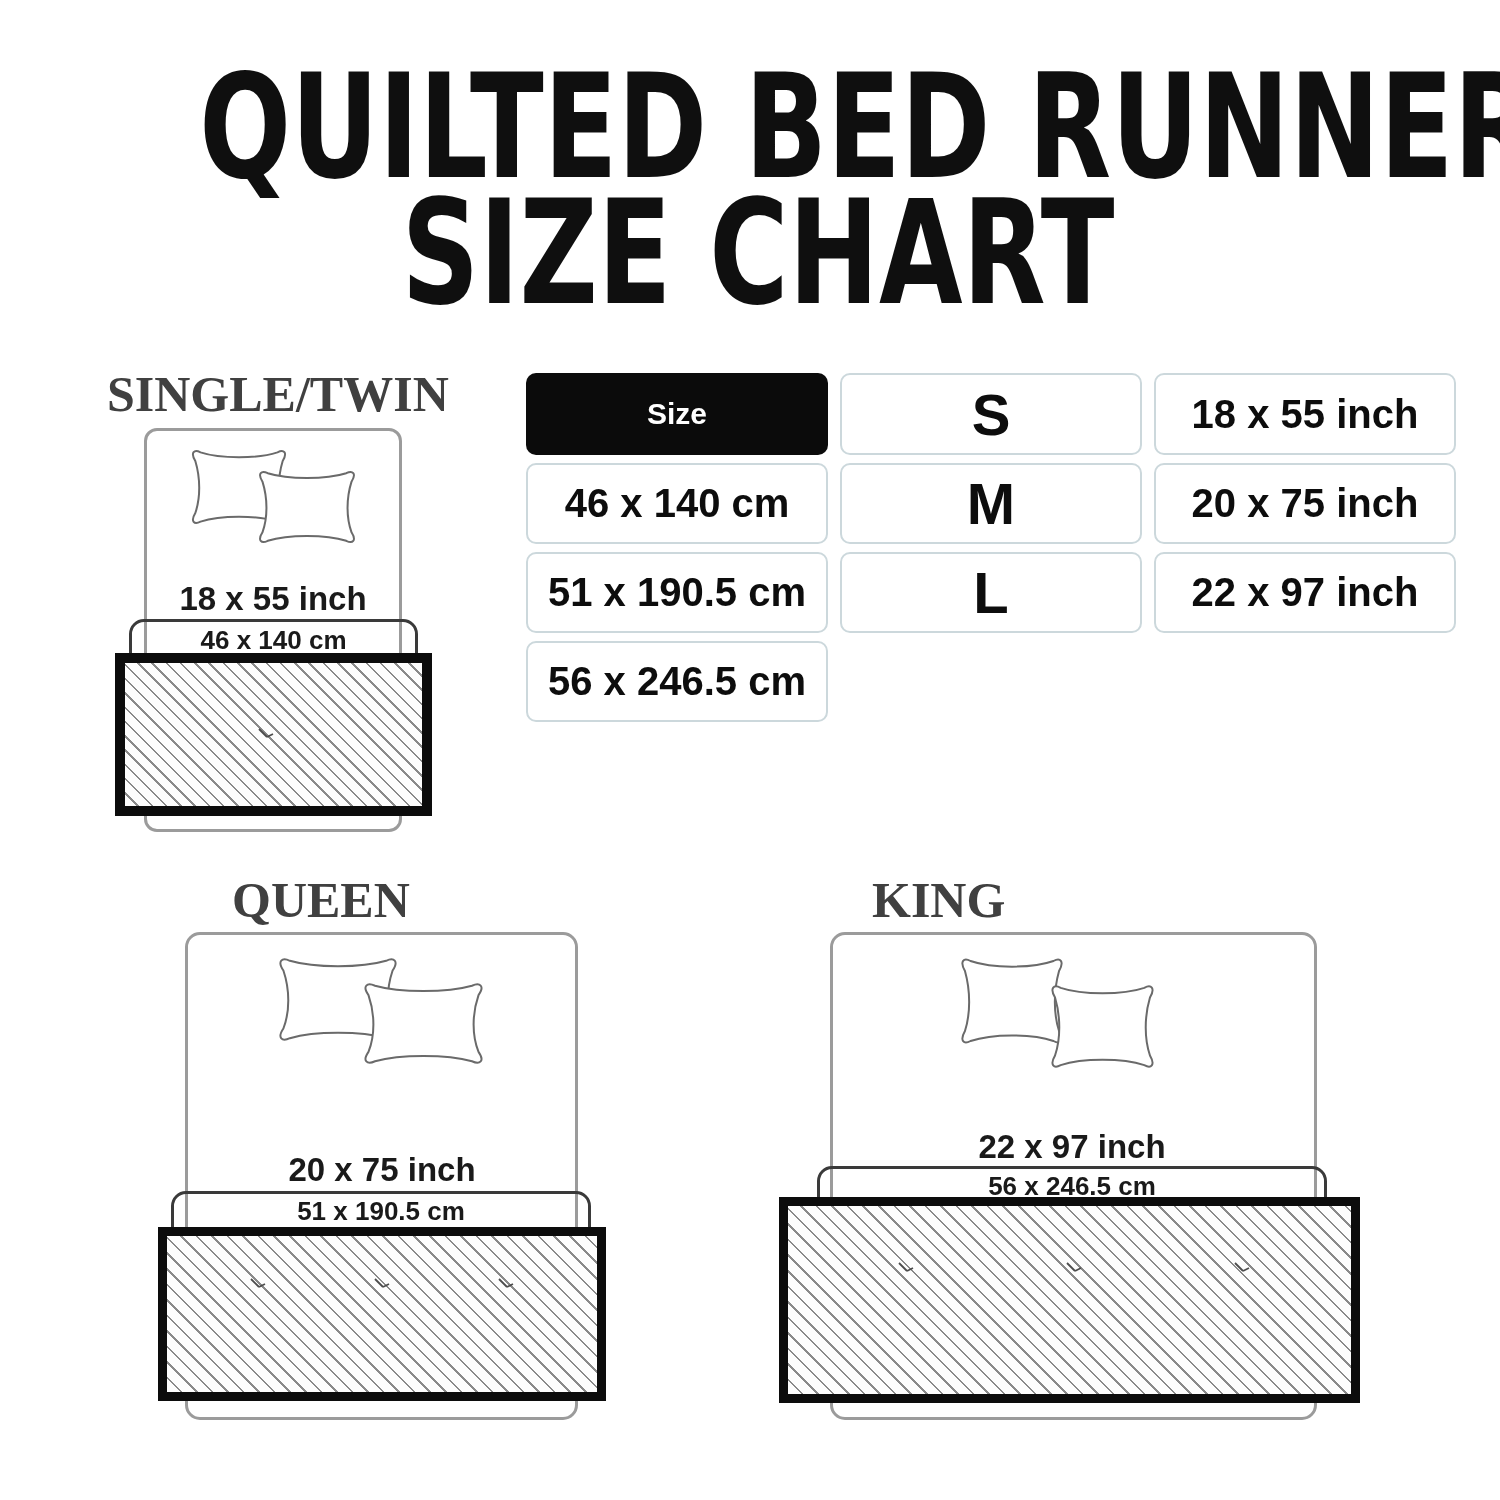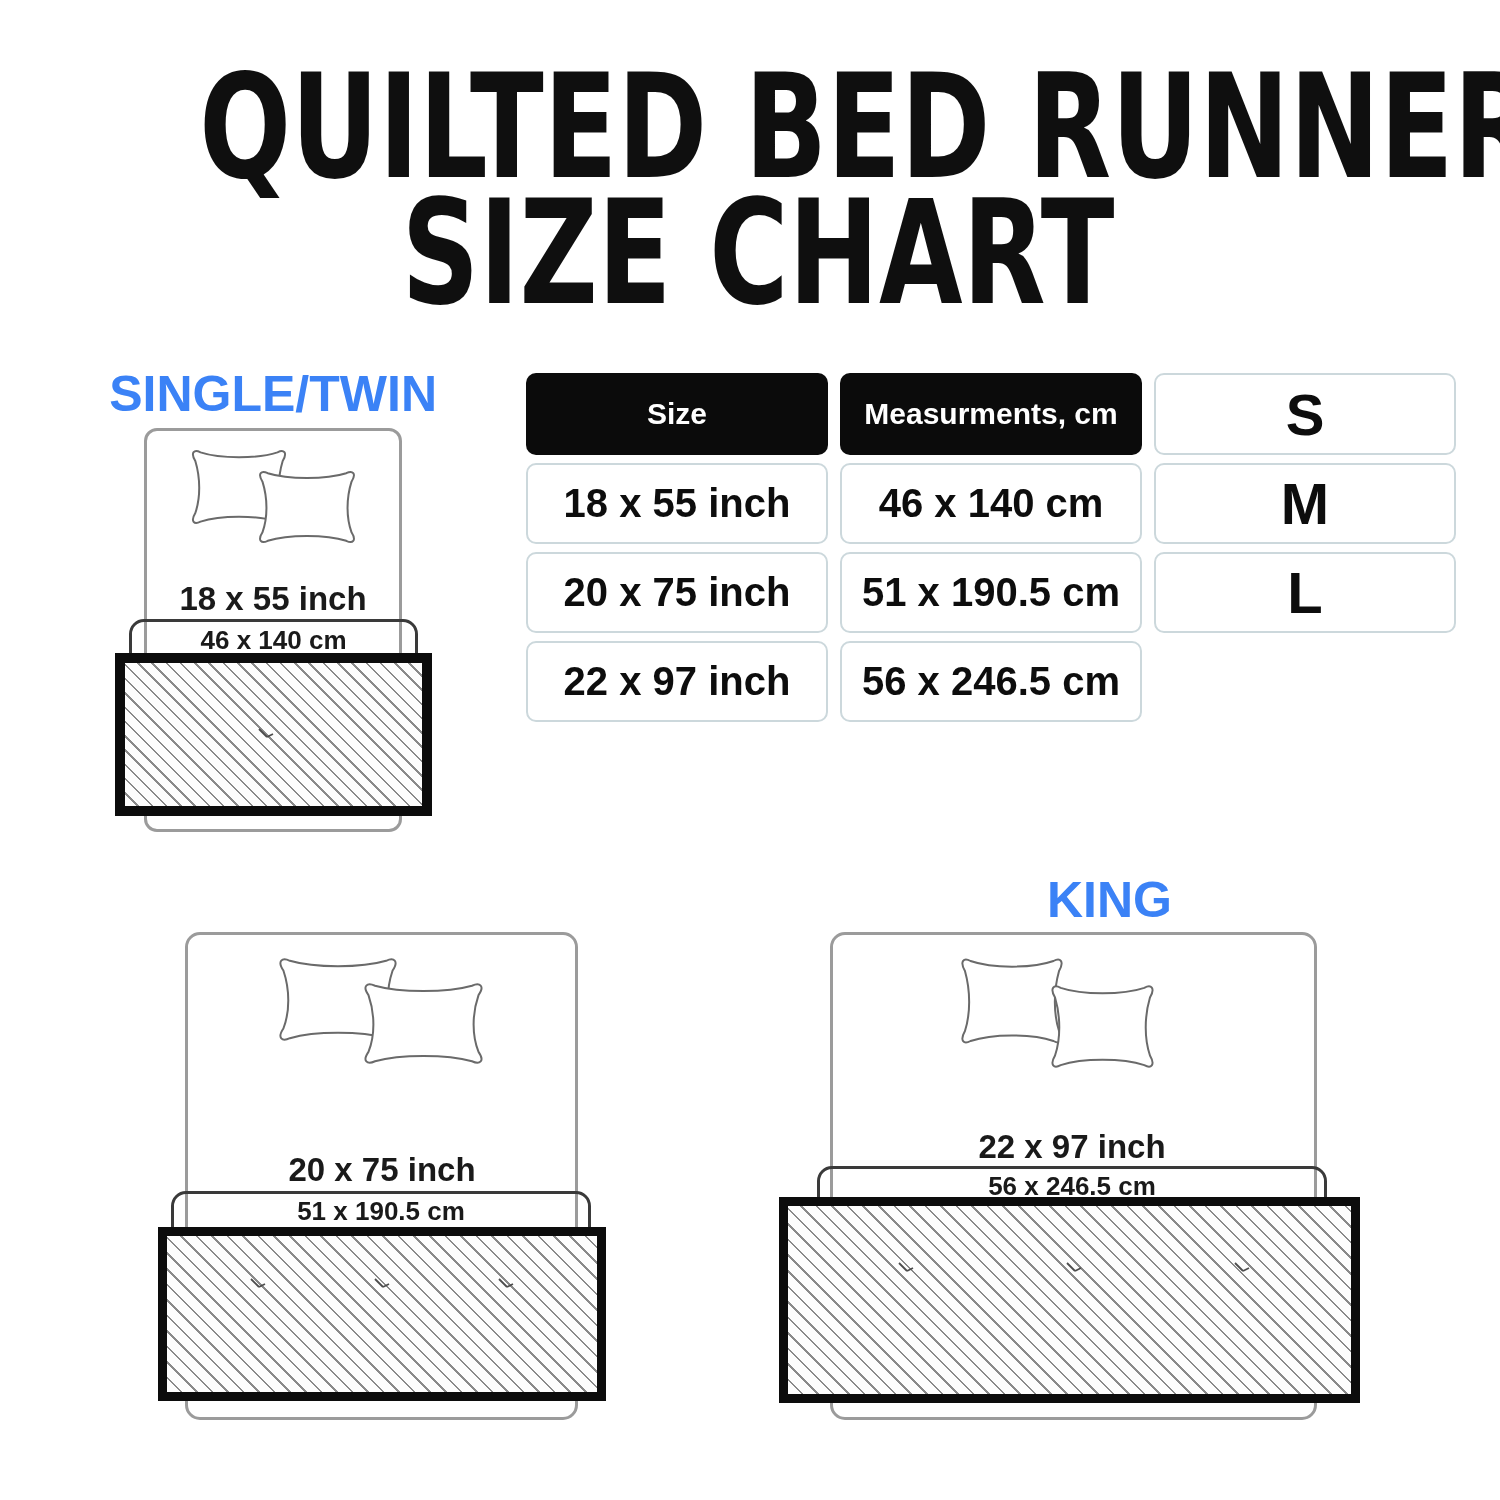--- a/index.html
+++ b/index.html
@@ -18,21 +18,21 @@
               display:grid;grid-template-columns:302px 302px 302px;
               grid-template-rows:82px 81px 81px 81px;column-gap:12px;row-gap:8px;}
   .th{background:#0b0b0b;border-radius:10px;color:#ffffff;font-weight:bold;font-size:30px;
       display:flex;align-items:center;justify-content:center;}
   .td{background:#ffffff;border:2px solid #ccd8dc;border-radius:10px;font-weight:bold;
       display:flex;align-items:center;justify-content:center;color:#0d0d0d;}
   .td.size{font-size:58px;}
   .td.meas{font-size:40px;}
 
   
-  .dg-label{font-weight:bold;font-size:50px;line-height:52px;text-align:right;color:#3b82f6;white-space:nowrap;}
+  .dg-label{font-weight:bold;font-size:50px;line-height:52px;text-align:left;color:#404040;white-space:nowrap;font-family:Liberation Serif, serif;}
   .bed{border:3px solid #9b9b9b;border-radius:15px;background:transparent;}
   .pillow{overflow:visible;}
   .inch-label{font-weight:bold;font-size:33px;line-height:38px;text-align:center;color:#1a1a1a;white-space:nowrap;}
   .cm-label{font-weight:bold;font-size:26px;line-height:30px;text-align:center;color:#1a1a1a;white-space:nowrap;}
   .outline{border:3px solid #3a3a3a;border-radius:15px;background:transparent;}
   .runner{background-color:#ffffff;
           background-image:repeating-linear-gradient(45deg,#fdfdfd 0px,#fdfdfd 8.3px,#8a8a8a 8.3px,#8a8a8a 10.1px);
           border:10px solid #0c0c0c;}
   .runner.qk{border-width:9px;
           background-image:repeating-linear-gradient(45deg,#fdfdfd 0px,#fdfdfd 9.2px,#8a8a8a 9.2px,#8a8a8a 11px);}
@@ -73,21 +73,20 @@
 
 <div class="page">
 
   <div class="title">
     <div>QUILTED BED RUNNER</div>
     <div>SIZE CHART</div>
   </div>
 
   <div class="size-table">
     <div class="th">Size</div>
-    <div class="th">Measurments, cm</div>
 
     <div class="td size">S</div>
     <div class="td meas">18 x 55 inch</div>
     <div class="td meas">46 x 140 cm</div>
 
     <div class="td size">M</div>
     <div class="td meas">20 x 75 inch</div>
     <div class="td meas">51 x 190.5 cm</div>
 
     <div class="td size">L</div>
@@ -104,20 +103,21 @@
     <path d="M8,12 C3,4 7,1 13,4 C32,10 68,10 87,4 C93,1 97,4 92,12 C87,28 87,46 92,60 C97,68 93,71 87,68 C68,62 32,62 13,68 C7,71 3,68 8,60 C13,46 13,28 8,12 Z" fill="#ffffff" stroke="#6a6a6a" stroke-width="2" vector-effect="non-scaling-stroke"></path>
   </svg>
   <div class="abs inch-label st-inch">18 x 55 inch</div>
   <div class="abs outline st-outline"></div>
   <div class="abs cm-label st-cm">46 x 140 cm</div>
   <div class="abs runner st-runner"></div>
   <svg class="mark" style="left:250px;top:728px;" viewBox="0 0 16 12">
     <path d="M1,1 L9,9 M9,9 L15,6" fill="none" stroke="#4d4d4d" stroke-width="1.8"></path>
   </svg>
 
+  <div class="abs dg-label q-label">QUEEN</div>
   <div class="abs bed q-bed"></div>
   <svg class="abs pillow q-p1" viewBox="0 0 100 72" preserveAspectRatio="none">
     <path d="M8,12 C3,4 7,1 13,4 C32,10 68,10 87,4 C93,1 97,4 92,12 C87,28 87,46 92,60 C97,68 93,71 87,68 C68,62 32,62 13,68 C7,71 3,68 8,60 C13,46 13,28 8,12 Z" fill="#ffffff" stroke="#6a6a6a" stroke-width="2" vector-effect="non-scaling-stroke"></path>
   </svg>
   <svg class="abs pillow q-p2" viewBox="0 0 100 72" preserveAspectRatio="none">
     <path d="M8,12 C3,4 7,1 13,4 C32,10 68,10 87,4 C93,1 97,4 92,12 C87,28 87,46 92,60 C97,68 93,71 87,68 C68,62 32,62 13,68 C7,71 3,68 8,60 C13,46 13,28 8,12 Z" fill="#ffffff" stroke="#6a6a6a" stroke-width="2" vector-effect="non-scaling-stroke"></path>
   </svg>
   <div class="abs inch-label q-inch">20 x 75 inch</div>
   <div class="abs outline q-outline"></div>
   <div class="abs cm-label q-cm">51 x 190.5 cm</div>

